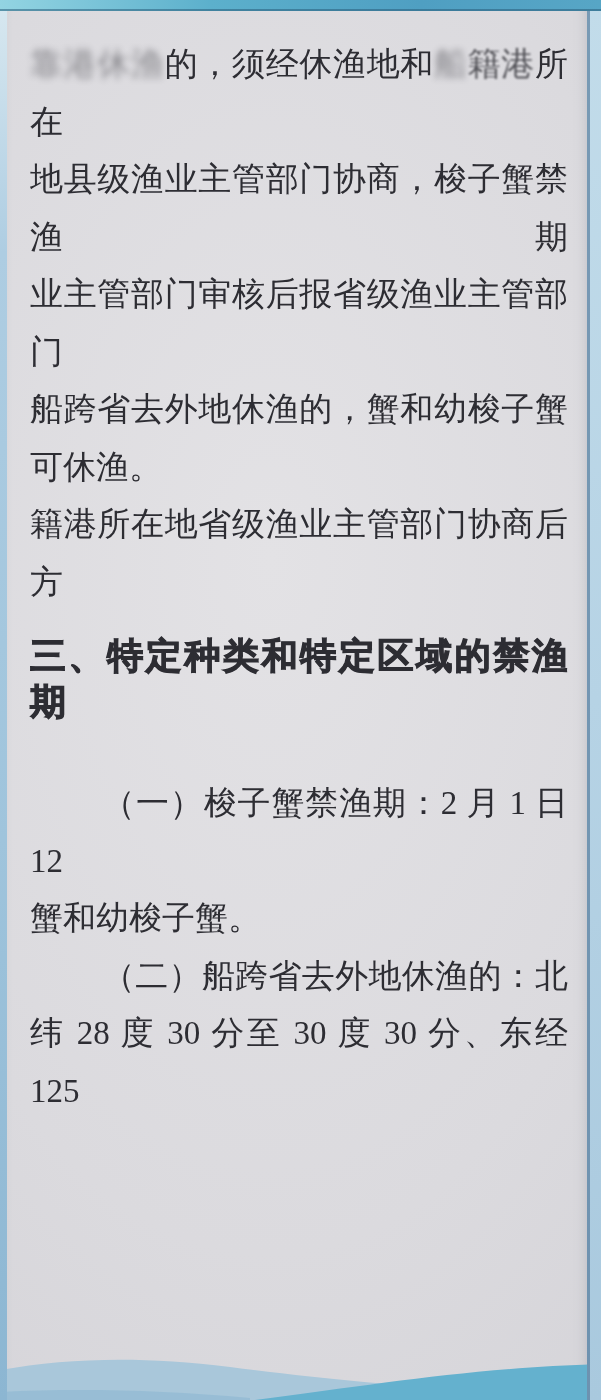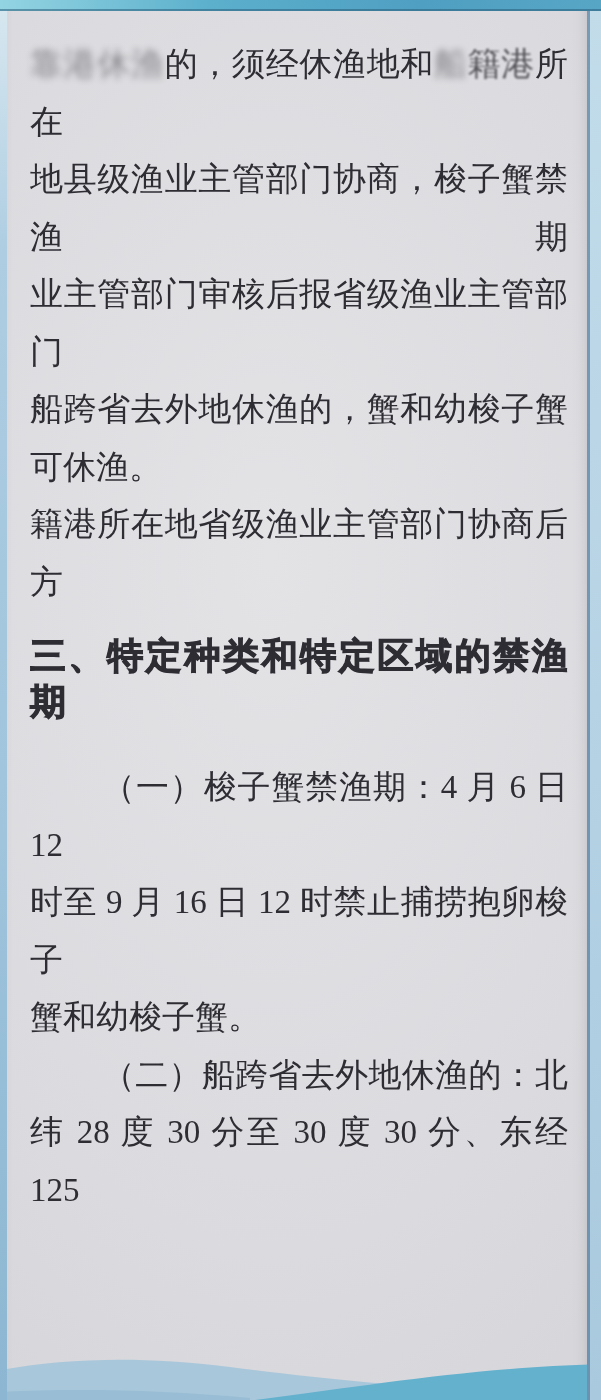--- a/index.html
+++ b/index.html
@@ -18,21 +18,21 @@
         border-left:3px solid rgba(70,110,145,.6);z-index:5;}
   .doc{position:absolute;left:30px;right:33px;top:0;padding-top:36px;color:#2d2d33;
        font-size:33px;line-height:57.5px;z-index:2;}
   .line{white-space:nowrap;}
   .line.j{white-space:normal;text-align:justify;text-align-last:justify;}
   .line.ind{text-indent:72px;}
   .blur-heavy{filter:blur(3px);opacity:.5;}
   .blur-light{filter:blur(1.3px);opacity:.8;}
   .heading{font-family:"Liberation Sans","DejaVu Sans",sans-serif;font-weight:bold;
        -webkit-text-stroke:1.1px currentColor;font-size:36px;line-height:46px;
-       margin-top:22px;margin-bottom:34px;text-align:justify;text-align-last:justify;
+       margin-top:22px;margin-bottom:50px;text-align:justify;text-align-last:justify;
        letter-spacing:0px;}
   .waves{position:absolute;left:0;bottom:0;width:601px;height:52px;z-index:4;display:block;}
 </style>
 </head>
 <body>
 
 <div class="page">
   <div class="top-strip"></div>
   <div class="left-strip"></div>
   <div class="right-strip"></div>
@@ -43,22 +43,21 @@
         <div class="line j">地县级渔业主管部门协商，梭子蟹禁渔期</div>
         <div class="line j">业主管部门审核后报省级渔业主管部门</div>
         <div class="line j">船跨省去外地休渔的，蟹和幼梭子蟹</div>
         <div class="line">可休渔。</div>
         <div class="line j">籍港所在地省级渔业主管部门协商后方</div>
       </div>
 
     <div class="heading">三、特定种类和特定区域的禁渔期</div>
 
     <div>
-        <div class="line j ind">（一）梭子蟹禁渔期：4 月 6 日 12</div>
-        <div class="line j">时至 9 月 16 日 12 时禁止捕捞抱卵梭子</div>
+        <div class="line j ind">（一）梭子蟹禁渔期：2 月 1 日 12</div>
         <div class="line">蟹和幼梭子蟹。</div>
       </div>
 
     <div>
         <div class="line j ind">（二）船跨省去外地休渔的：北</div>
         <div class="line j">纬 28 度 30 分至 30 度 30 分、东经 125</div>
       </div>
 
   </div>
 

